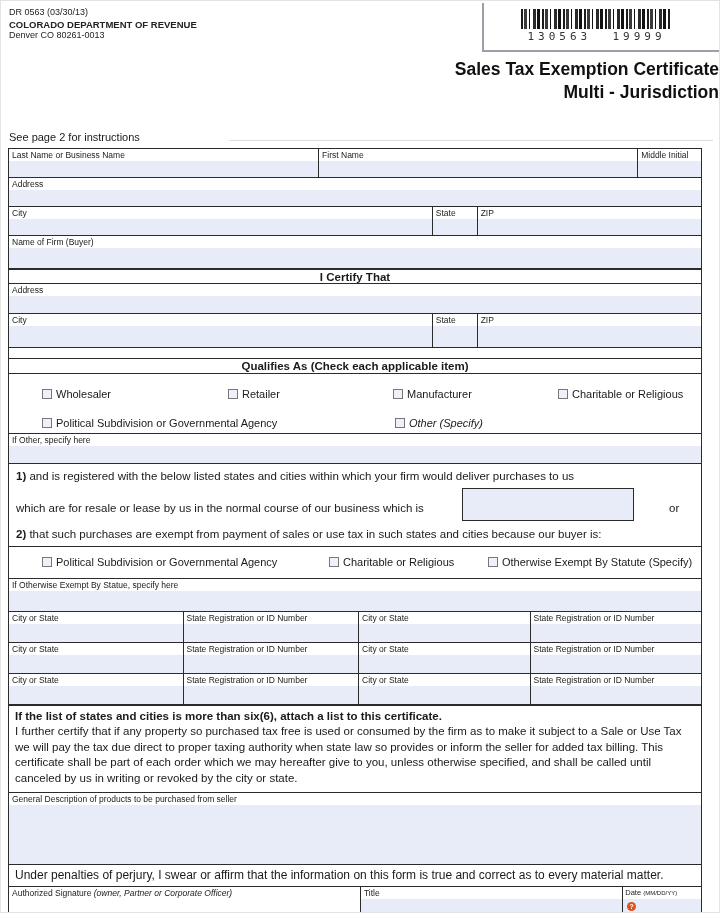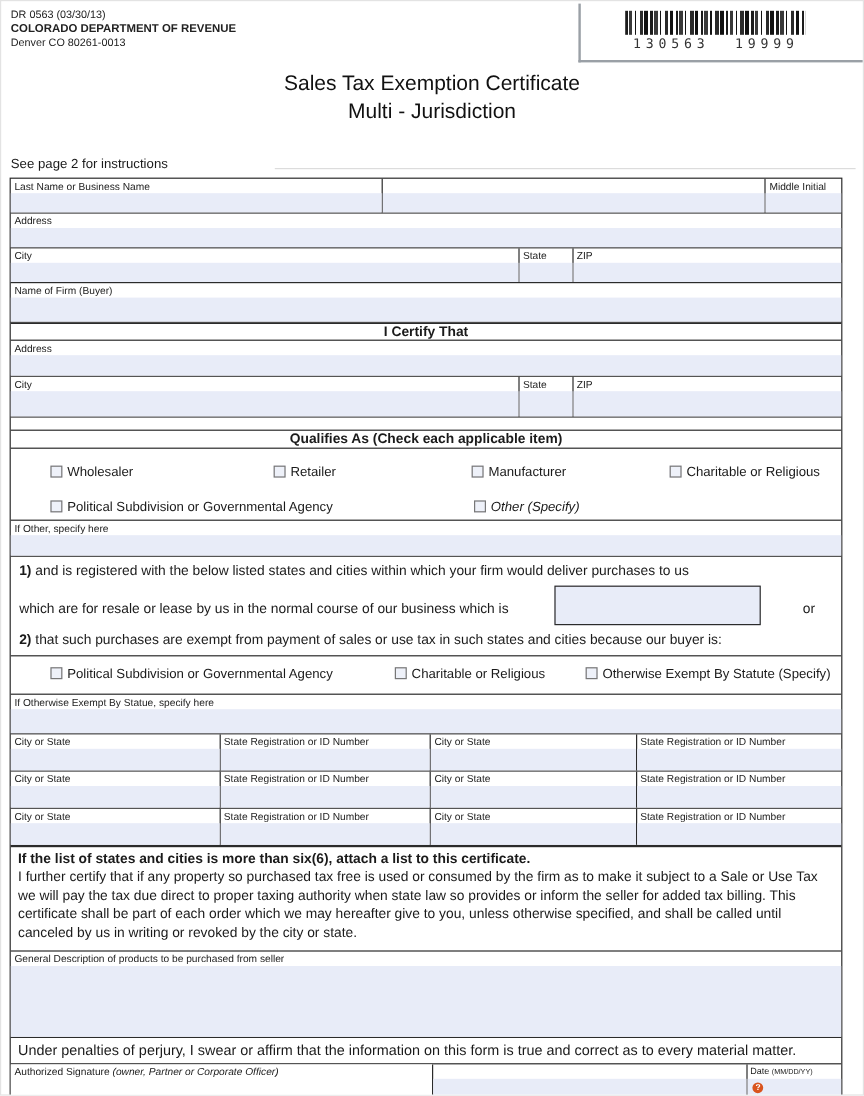--- a/index.html
+++ b/index.html
@@ -11,22 +11,22 @@
   .hdr .agency { font-weight:bold; font-size:9.5px; }
 
   
   .bcwrap { position:absolute; left:481px; top:2px; width:237px; height:49px;
             border-left:2px solid #9aa0a6; border-bottom:2px solid #9aa0a6; }
   .bars { position:absolute; left:37px; top:6px; width:150px; height:20px;
           background:repeating-linear-gradient(90deg,#1c1c1c 0 2px,#fff 2px 3px,#3a3a3a 3px 6px,#fff 6px 8px,#141414 8px 9px,#fff 9px 12px,#2a2a2a 12px 15px,#fff 15px 16px,#111 16px 19px,#fff 19px 21px); }
   .bcnum { position:absolute; left:30px; top:27px; width:165px; text-align:center;
            font-family:"DejaVu Sans Mono", monospace; font-size:11px; letter-spacing:4px; color:#333; white-space:pre; }
 
-  .title { position:absolute; top:57px; left:0; width:100%; text-align:center;
-           font-weight:normal; font-size:17.5px; line-height:23px; color:#111; }
+  .title { position:absolute; top:57px; left:0; width:100%; text-align:right;
+           font-weight:bold; font-size:17.5px; line-height:23px; color:#111; }
 
   .note { position:absolute; top:130px; left:8px; font-size:11px; }
   .noteline { position:absolute; top:139px; left:228px; width:484px; border-top:1px solid #dcdcdc; }
 
   
   .form { position:absolute; top:147px; left:7px; width:694px; border:1px solid #2b2b2b; background:#fff; }
   .row { position:relative; display:flex; border-bottom:1px solid #2b2b2b; }
   .row:last-child { border-bottom:none; }
   .row.heavy { border-top:1px solid #2b2b2b; }
   .cell { position:relative; border-right:1px solid #2b2b2b; }
@@ -80,20 +80,21 @@
   <div class="noteline"></div>
 
   <div class="form">
 
     <div class="row" style="height:29px;">
       <div class="cell" style="width:311px;">
         <span class="flabel">Last Name or Business Name</span>
         <div class="ffill"></div>
       </div>
       <div class="cell" style="width:320px;">
+        <span class="flabel">First Name</span>
         <div class="ffill"></div>
       </div>
       <div class="cell" style="width:63px;">
         <span class="flabel">Middle Initial</span>
         <div class="ffill"></div>
       </div>
     </div>
 
     <div class="row" style="height:29px;">
       <div class="cell" style="width:694px;">
@@ -284,20 +285,21 @@
 
     <div class="row" style="height:22px;">
       <div class="perjury">Under penalties of perjury, I swear or affirm that the information on this form is true and correct as to every material matter.</div>
     </div>
 
     <div class="row" style="height:33px;">
       <div class="cell" style="width:353px;background:#fff;">
         <span class="siglabel"><span>Authorized Signature </span><i>(owner, Partner or Corporate Officer)</i></span>
       </div>
       <div class="cell" style="width:263px;">
+        <span class="flabel">Title</span>
         <div class="ffill"></div>
       </div>
       <div class="cell" style="width:78px;">
         <span class="datelabel"><span>Date </span><span class="fmt">(MM/DD/YY)</span></span>
         <div class="helpdot">?</div>
         <div class="ffill"></div>
       </div>
     </div>
 
   </div>

